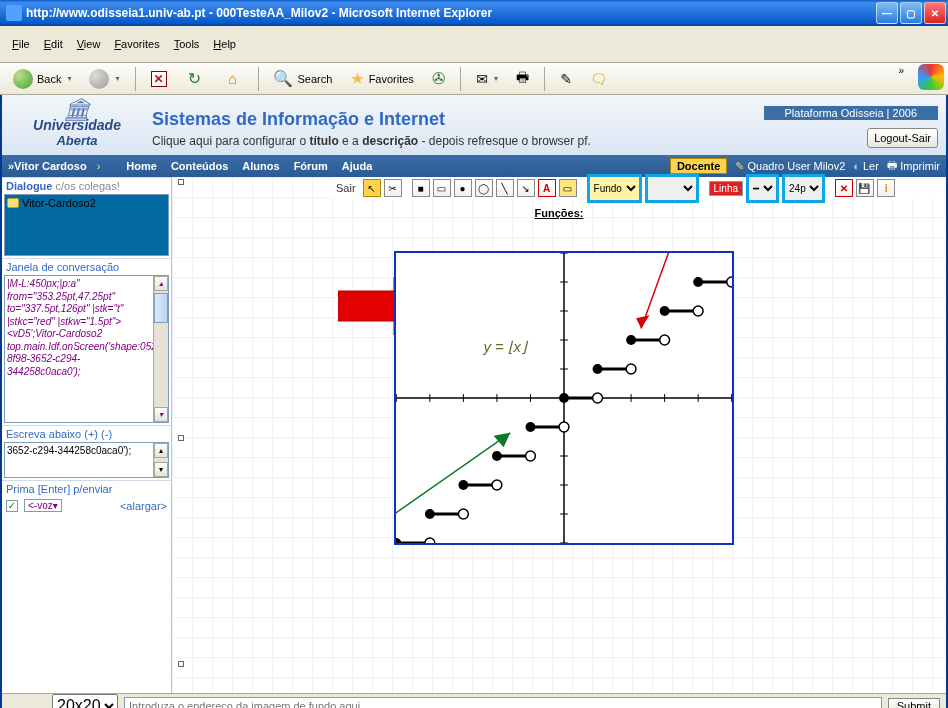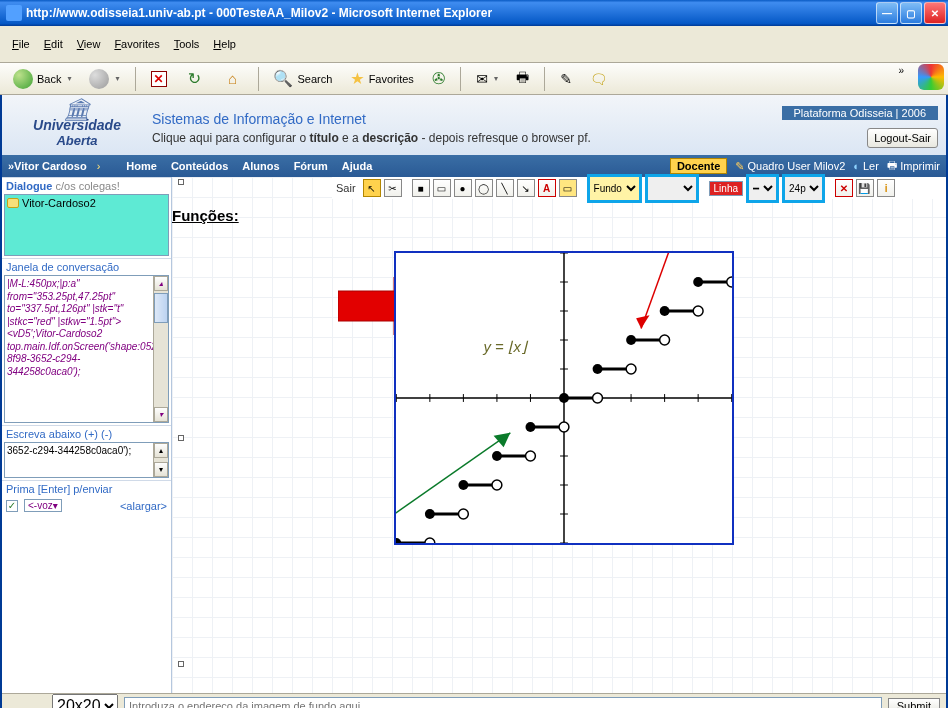--- a/index.html
+++ b/index.html
@@ -40,24 +40,24 @@
   .content { height: calc(708px - 26px - 26px - 32px); border-left:2px solid #003a95; border-right:2px solid #003a95; border-bottom:2px solid #003a95; background:#fff; display:flex; flex-direction:column; }
 
   
   .pagehdr { height:60px; background:linear-gradient(to bottom,#f2f5f9,#dbe6f4); display:flex; align-items:center; position:relative; }
   .logo { width:150px; display:flex; align-items:center; justify-content:center; }
   .logo-box { display:flex; flex-direction:column; align-items:center; font-style:italic; color:#2a4a8a; }
   .logo-temple { font-size:22px; color:#5a7ab0; line-height:14px; }
   .logo-t1 { font-size:14px; font-weight:bold; }
   .logo-t2 { font-size:13px; font-weight:bold; }
   .hdr-mid { flex:1; padding-top:6px; }
-  .hdr-title { color:#316ac5; font-size:14px; font-weight:normal; }
+  .hdr-title { color:#316ac5; font-size:18px; font-weight:bold; }
   .hdr-sub { color:#333; font-size:12px; margin-top:4px; }
   .hdr-right { display:flex; flex-direction:column; align-items:flex-end; gap:8px; padding:4px 8px 0 0; }
-  .plat { color:#fff; background:#3a6ea5; padding:1px 12px; font-size:11px; }
+  .plat { color:#fff; background:#3a6ea5; padding:1px 21px; font-size:11px; }
   .btn-logout { background:linear-gradient(#fff,#e8e8e0); border:1px solid #888; border-radius:3px; padding:3px 6px; font-size:11px; }
 
   
   .bluebar { height:22px; background:linear-gradient(#3a6ea5,#2a5a95); color:#fff; display:flex; align-items:center; padding:0 6px; font-size:11px; }
   .bluebar .uname { font-weight:bold; }
   .bluebar .navlinks { display:flex; gap:14px; margin-left:26px; }
   .bluebar .navlinks span { font-weight:bold; }
   .bluebar .spacer { flex:1; }
   .bluebar .docente { background:#ffd24d; color:#000; padding:1px 6px; border:1px solid #b38600; font-weight:bold; }
   .bluebar .right { display:flex; align-items:center; gap:8px; margin-left:8px; }
@@ -65,21 +65,21 @@
   .pencil { color:#ffcd5c; }
 
   
   .mainrow { flex:1; display:flex; position:relative; }
 
   
   .leftcol { width:170px; border-right:1px solid #b5c7de; background:#fff; display:flex; flex-direction:column; font-size:11px; }
   .panel-title { color:#316ac5; padding:2px 4px; font-weight:normal; background:#fff; border-top:1px solid #d0dae8; }
   .panel-title .dim { color:#888; }
   .panel { border:1px solid #7f9db9; margin:0 2px 2px 2px; }
-  .panel.list { height:62px; overflow:auto; background:#5eead4; padding:2px; }
+  .panel.list { height:62px; overflow:auto; background:#0369a1; padding:2px; }
   .user-row { display:flex; align-items:center; gap:3px; }
   .uicon { width:12px;height:10px;background:#f7e07a;border:1px solid #c4a317;border-radius:2px; }
   .panel.log { height:148px; background:#fff; overflow:auto; padding:2px 14px 2px 2px; color:#800080; font-style:italic; font-size:10px; line-height:1.25; position:relative; }
   .scrollbar { position:absolute; right:0; top:0; width:15px; height:100%; background:#e6e3d6; border-left:1px solid #aca899; }
   .sbtn { height:15px; background:linear-gradient(#fefefe,#e6e3d6); border:1px solid #aca899; display:flex;align-items:center;justify-content:center;font-size:8px;}
   .sthumb { margin-top:2px; height:30px; background:linear-gradient(to right,#dde8f7,#bcd3f1); border:1px solid #7f9db9; }
   .panel.input { height:36px; background:#fff; padding:2px 14px 2px 2px; position:relative; font-size:10px; }
   .bottom-ctrl { display:flex; align-items:center; gap:6px; padding:2px 4px; }
   .chk { width:12px;height:12px;border:1px solid #7f9db9;background:#fff;display:flex;align-items:center;justify-content:center;color:#2a7a2a;font-size:10px; }
   .voz { border:1px solid #7f9db9; padding:0 3px; color:#800080; font-size:10px; }
@@ -93,21 +93,21 @@
   
   .drawbar { position:absolute; top:0; left:160px; right:0; height:22px; background:#fff; display:flex; align-items:center; gap:3px; padding:0 4px; }
   .dbtn { width:18px; height:18px; border:1px solid #888; background:linear-gradient(#fff,#f1f1ec); display:flex;align-items:center;justify-content:center;font-size:10px; }
   .dbtn.active { background:#ffd24d; border-color:#b38600; }
   .dbtn.del { border-color:#c00; color:#c00; font-weight:bold; }
   .dsel { height:29px; border:3px solid #0ea5e9; font-size:10px; }
   .dsel.yellow { background:#fff3a6; }
   .linha-lbl { background:#d22; color:#fff; padding:1px 4px; font-size:10px; border:1px solid #7f9db9; }
   .disk { color:#4a6aa5; }
 
-  .canvas-title { position:absolute; top:30px; left:0; right:0; text-align:left; font-size:15px; font-weight:bold; text-decoration:underline; }
+  .canvas-title { position:absolute; top:30px; left:0; right:0; text-align:center; font-size:11px; font-weight:bold; text-decoration:underline; }
 
   
   .redarrow { position:absolute; left:166px; top:100px; width:100px; height:58px; }
 
   
   .chartbox { position:absolute; left:222px; top:74px; width:340px; height:294px; border:2px solid #1030c0; background:#fff; }
 
   
   .statusbar { height:24px; background:#ece9d8; border-top:1px solid #aca899; display:flex; align-items:center; padding:0 6px; gap:6px; font-size:11px; color:#555; font-style:italic; }
   .statusbar .lbl { flex:0 0 300px; }

